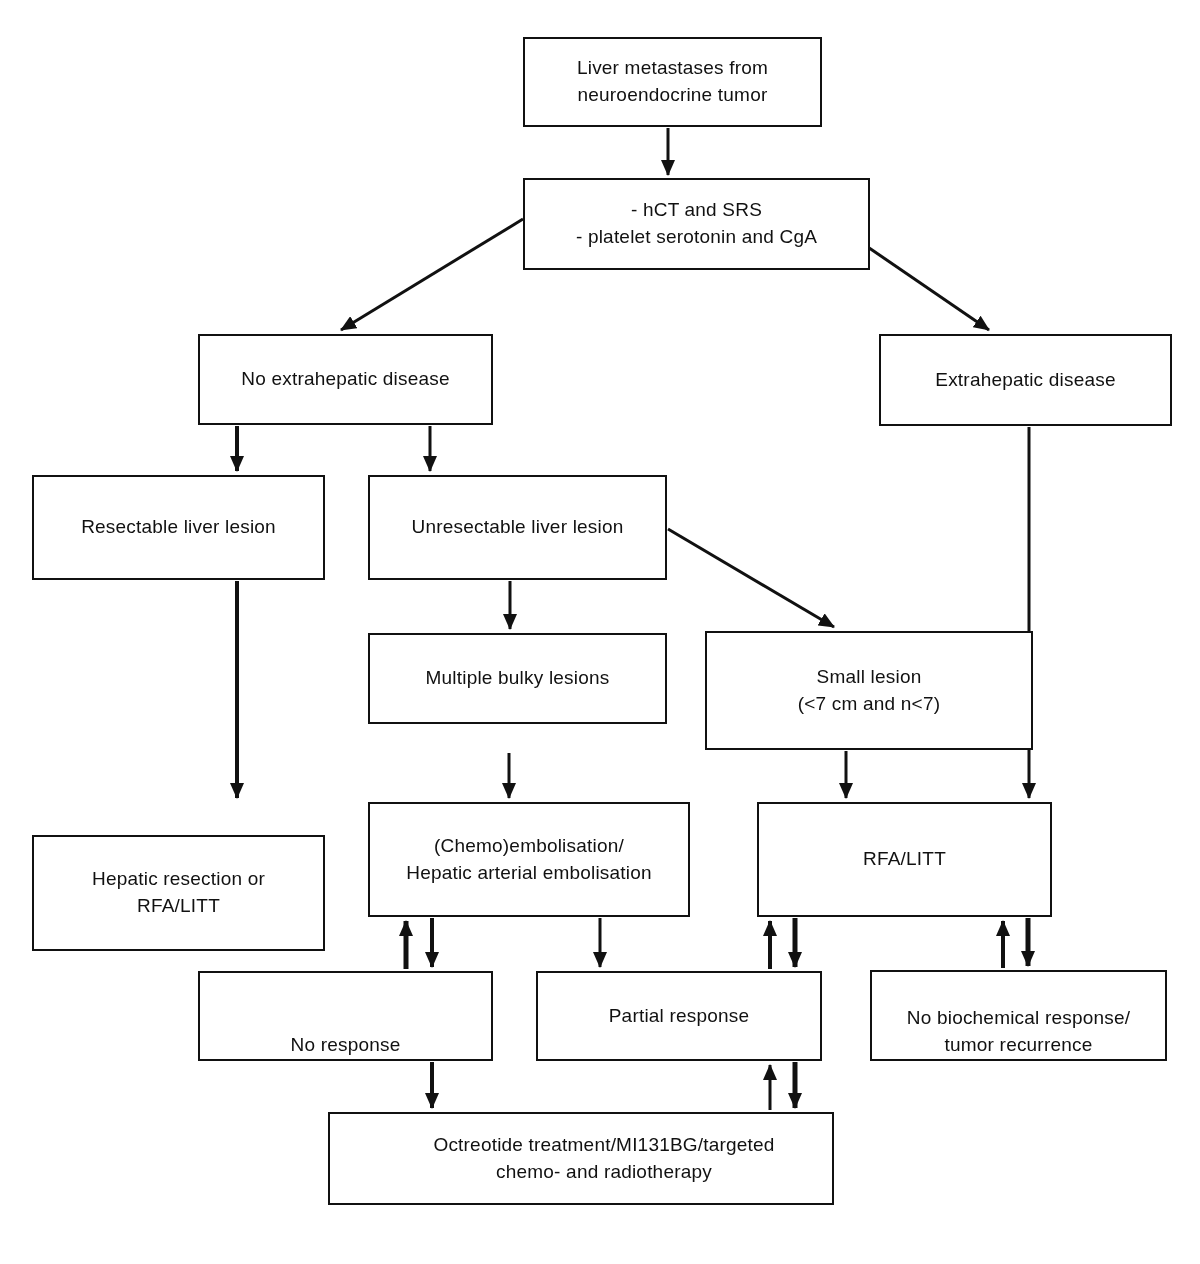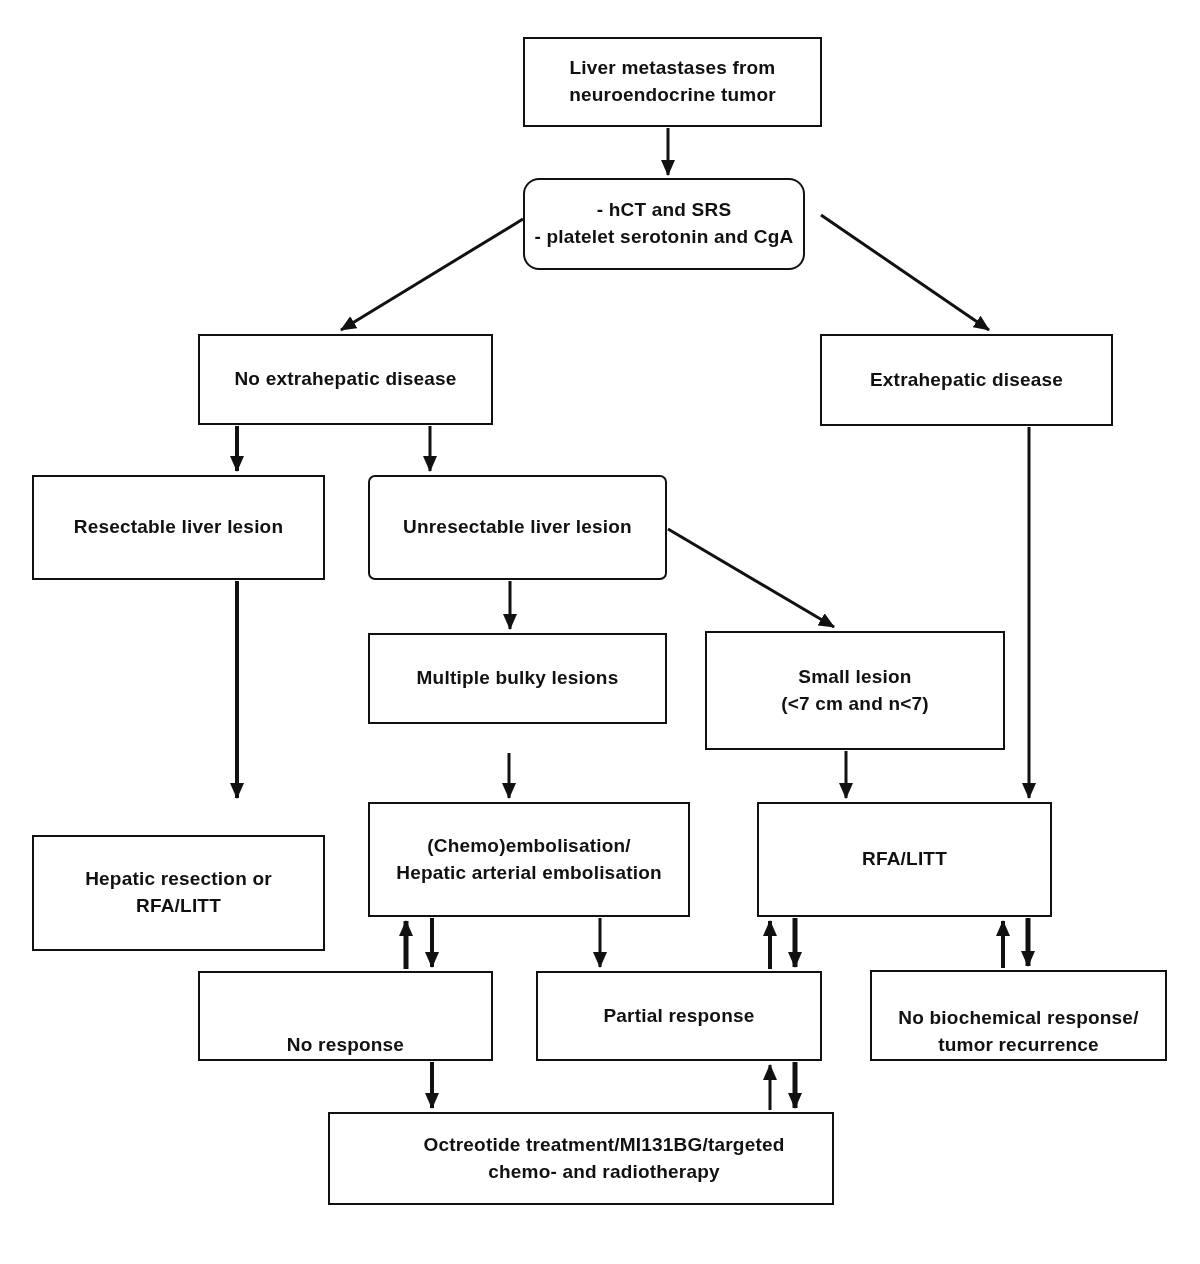--- a/index.html
+++ b/index.html
@@ -32,21 +32,20 @@
     align-items: center;
     justify-content: center;
     text-align: center;
     font-size: 19px;
     line-height: 1.42;
     color: #111111;
     letter-spacing: 0.2px;
   }
   .node .label-line {
     white-space: nowrap;
-    font-weight: bold;
   }
 </style>
 </head>
 <body>
 
 <div class="canvas">
   <svg class="arrow-layer" viewBox="0 0 1200 1264" xmlns="http://www.w3.org/2000/svg">
     <defs>
       <marker id="arrowhead" viewBox="0 0 16 14" refX="15" refY="7" markerWidth="16" markerHeight="14" markerUnits="userSpaceOnUse" orient="auto">
         <path d="M0,0 L16,7 L0,14 Z" fill="#111111"></path>
@@ -74,40 +73,40 @@
         <line x1="432" y1="1062" x2="432" y2="1108" stroke="#111111" stroke-width="4" marker-end="url(#arrowhead)"></line>
         <line x1="770" y1="1110" x2="770" y2="1065" stroke="#111111" stroke-width="3" marker-end="url(#arrowhead)"></line>
         <line x1="795" y1="1062" x2="795" y2="1108" stroke="#111111" stroke-width="5" marker-end="url(#arrowhead)"></line>
       </g>
   </svg>
 
 <div class="node" style="left: 523px; top: 37px; width: 299px; height: 90px;">
       <div class="label-line">Liver metastases from</div>
       <div class="label-line">neuroendocrine tumor</div>
     </div>
-    <div class="node" style="left: 523px; top: 178px; width: 282px; height: 92px; border-radius: 16px;">
+    <div class="node" style="left: 523px; top: 178px; width: 347px; height: 92px;">
       <div class="label-line">- hCT and SRS</div>
       <div class="label-line">- platelet serotonin and CgA</div>
     </div>
     <div class="node" style="left: 198px; top: 334px; width: 295px; height: 91px;">
       <div class="label-line">No extrahepatic disease</div>
     </div>
-    <div class="node" style="left: 820px; top: 334px; width: 293px; height: 92px;">
+    <div class="node" style="left: 879px; top: 334px; width: 293px; height: 92px;">
       <div class="label-line">Extrahepatic disease</div>
     </div>
     <div class="node" style="left: 32px; top: 475px; width: 293px; height: 105px;">
       <div class="label-line">Resectable liver lesion</div>
     </div>
-    <div class="node" style="left: 368px; top: 475px; width: 299px; height: 105px; border-radius: 7px;">
+    <div class="node" style="left: 368px; top: 475px; width: 299px; height: 105px;">
       <div class="label-line">Unresectable liver lesion</div>
     </div>
     <div class="node" style="left: 368px; top: 633px; width: 299px; height: 91px;">
       <div class="label-line">Multiple bulky lesions</div>
     </div>
-    <div class="node" style="left: 705px; top: 631px; width: 300px; height: 119px;">
+    <div class="node" style="left: 705px; top: 631px; width: 328px; height: 119px;">
       <div class="label-line">Small lesion</div>
       <div class="label-line">(&lt;7 cm and n&lt;7)</div>
     </div>
     <div class="node" style="left: 32px; top: 802px; width: 293px; height: 116px; margin-top: 33px;">
       <div class="label-line">Hepatic resection or</div>
       <div class="label-line">RFA/LITT</div>
     </div>
     <div class="node" style="left: 368px; top: 802px; width: 322px; height: 115px;">
       <div class="label-line">(Chemo)embolisation/</div>
       <div class="label-line">Hepatic arterial embolisation</div>

